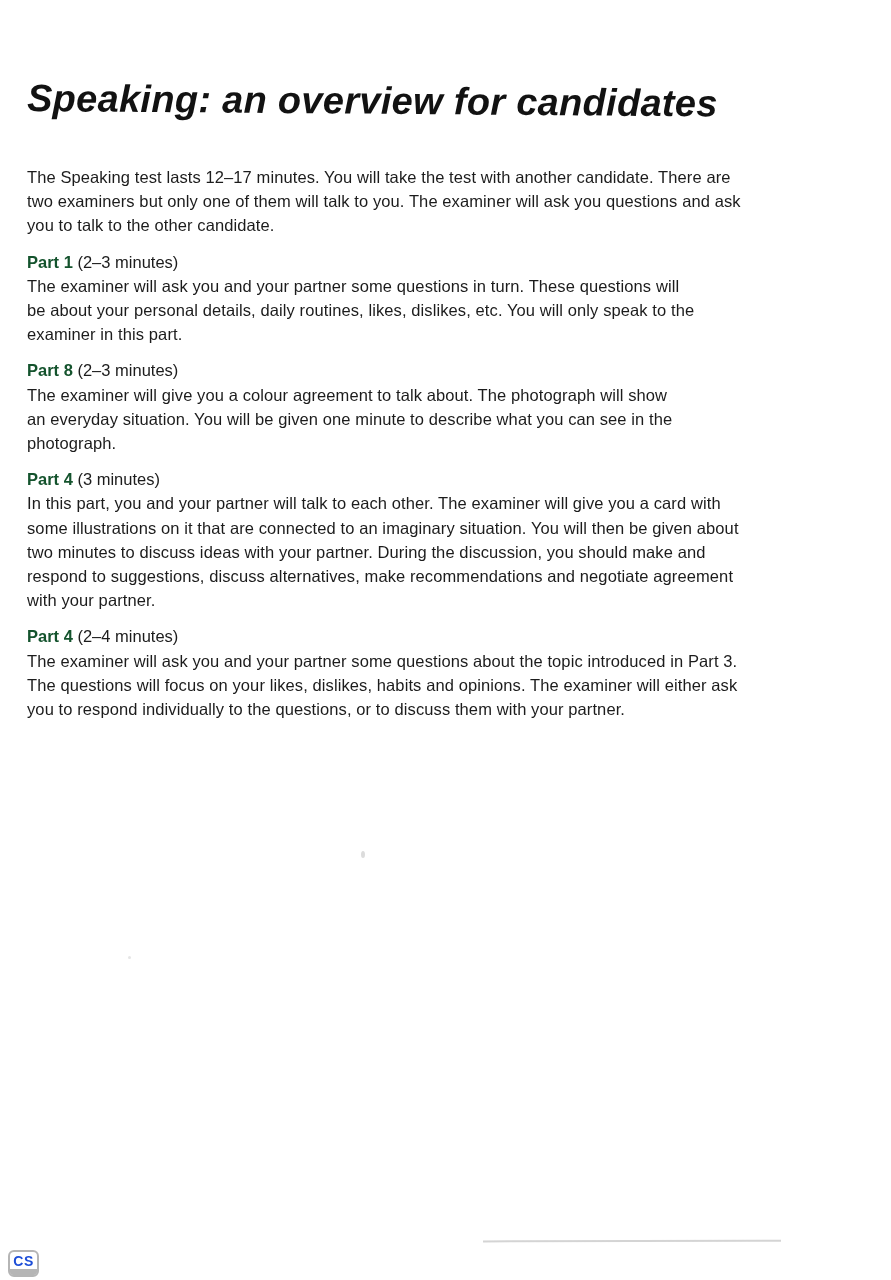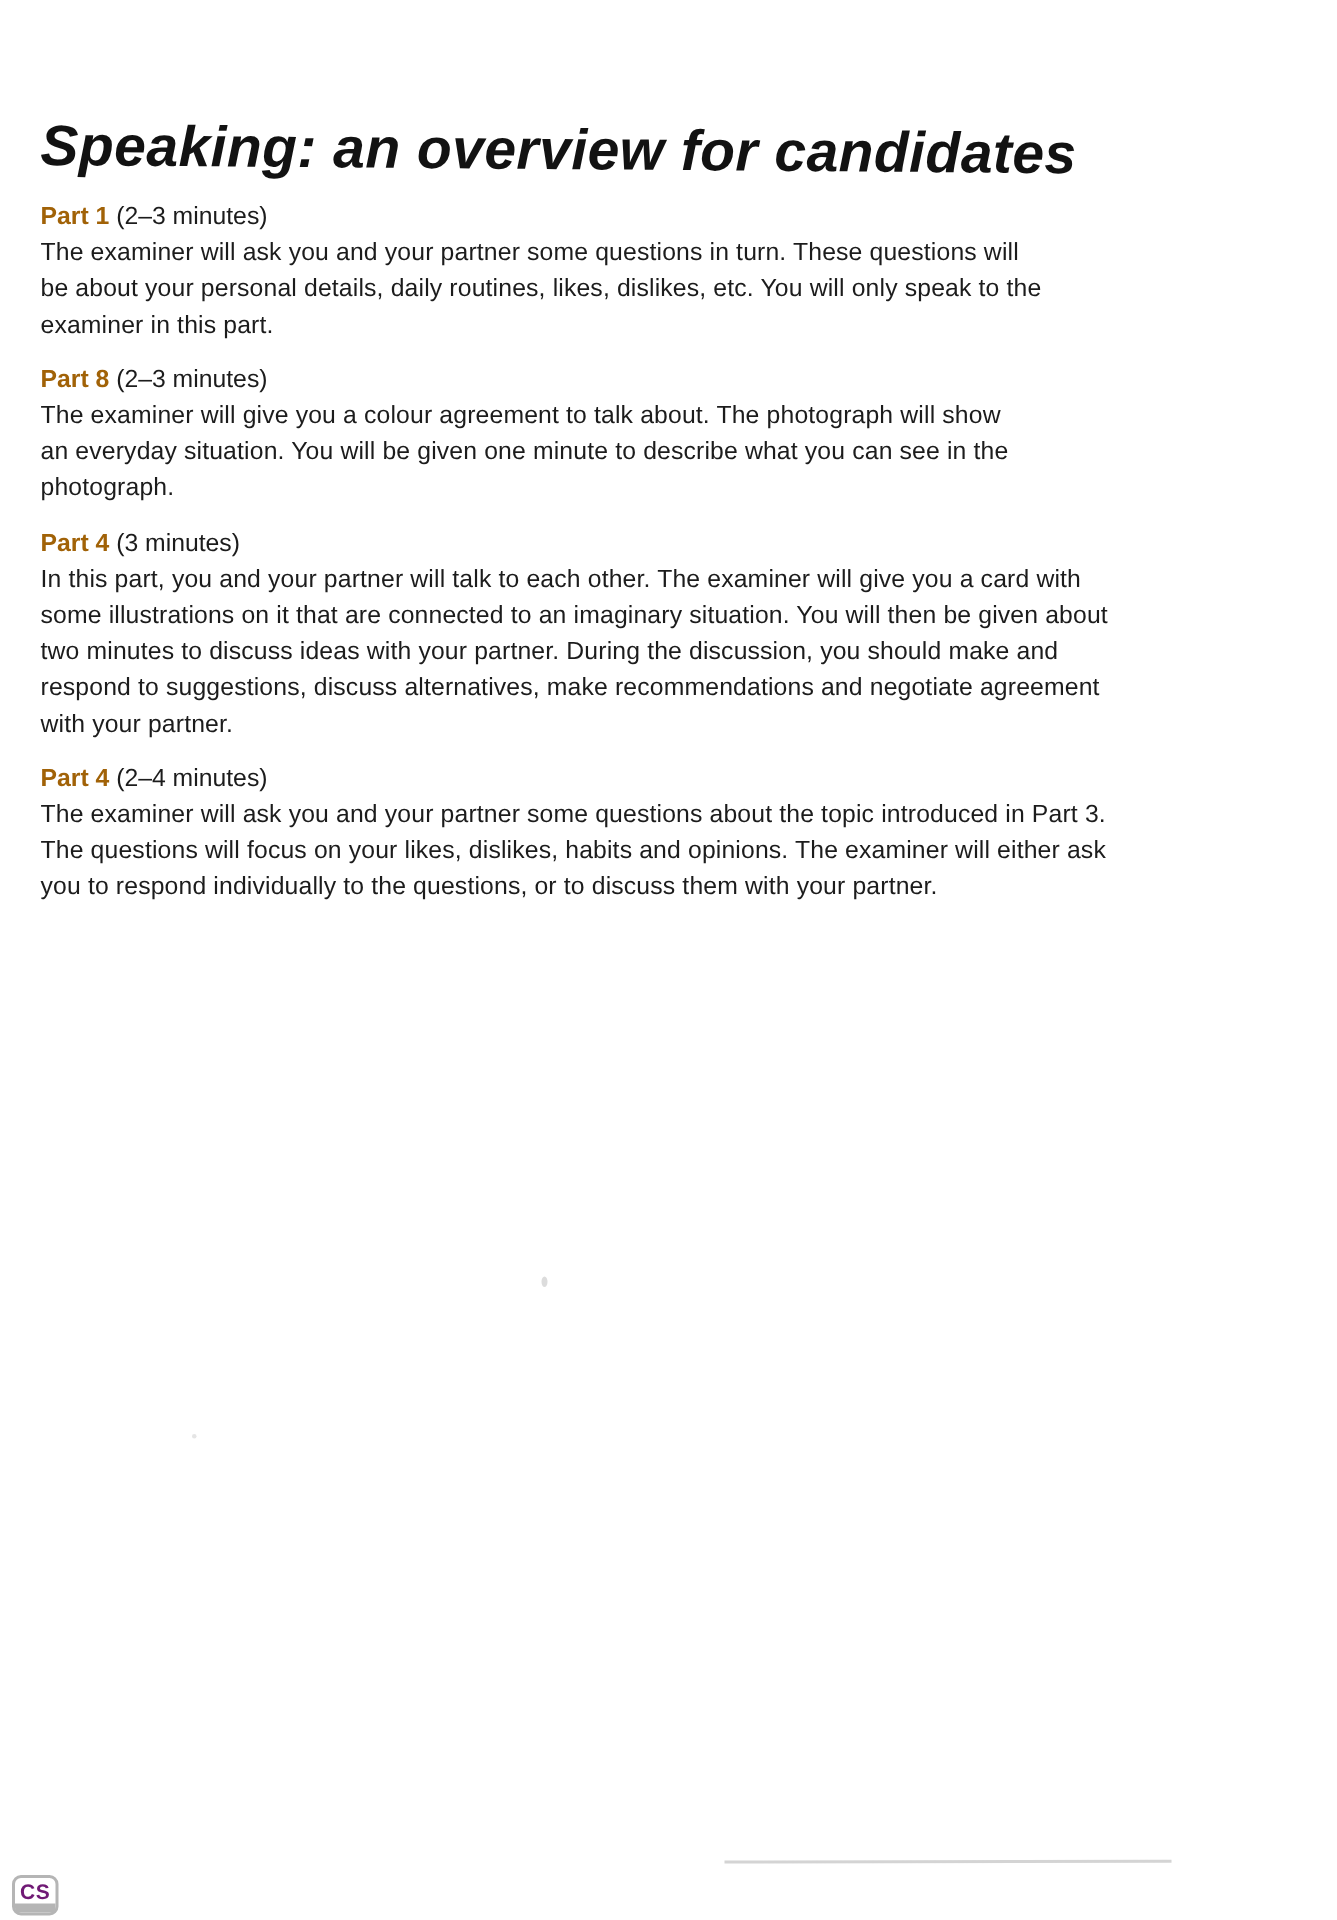--- a/index.html
+++ b/index.html
@@ -45,21 +45,21 @@
   }
   .section {
     margin-top: 12px;
   }
   .section-heading {
     font-size: 16.5px;
     line-height: 24.2px;
   }
   .section-label {
     font-weight: 700;
-    color: #a16207;
+    color: #14532d;
   }
   .section-duration {
     font-weight: 400;
   }
   .page-number {
     position: absolute;
     left: 799px;
     top: 1154px;
     font-size: 19px;
     color: #222222;
@@ -113,21 +113,21 @@
   }
   .cs-logo-text {
     position: absolute;
     top: 1px;
     left: 0;
     right: 0;
     text-align: center;
     font-size: 14px;
     line-height: 16px;
     font-weight: 700;
-    color: #701a75;
+    color: #1d4ed8;
     letter-spacing: 0.5px;
   }
   .cs-logo-strip {
     position: absolute;
     left: 0;
     right: 0;
     bottom: 0;
     height: 6px;
     background: #b5b5b5;
     border-radius: 0 0 3px 3px;
@@ -139,20 +139,23 @@
   }
 </style>
 </head>
 <body>
 
 <div class="page">
   <div class="content">
 
     <div class="doc-title">Speaking: an overview for candidates</div>
 
+    <div class="para intro">The Speaking test lasts 12–17 minutes. You will take the test with another candidate. There are
+two examiners but only one of them will talk to you. The examiner will ask you questions and ask
+you to talk to the other candidate.</div>
 
     <div class="section">
       <div class="section-heading"><span class="section-label">Part 1</span> <span class="section-duration">(2–3 minutes)</span></div>
       <div class="para">The examiner will ask you and your partner some questions in turn. These questions will
 be about your personal details, daily routines, likes, dislikes, etc. You will only speak to the
 examiner in this part.</div>
     </div>
 
     <div class="section">
       <div class="section-heading"><span class="section-label">Part 8</span> <span class="section-duration">(2–3 minutes)</span></div>

